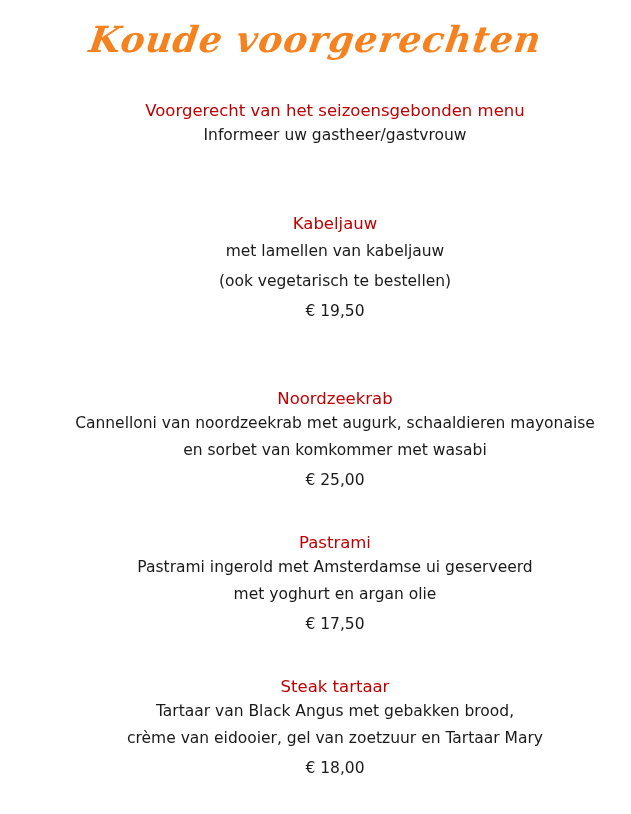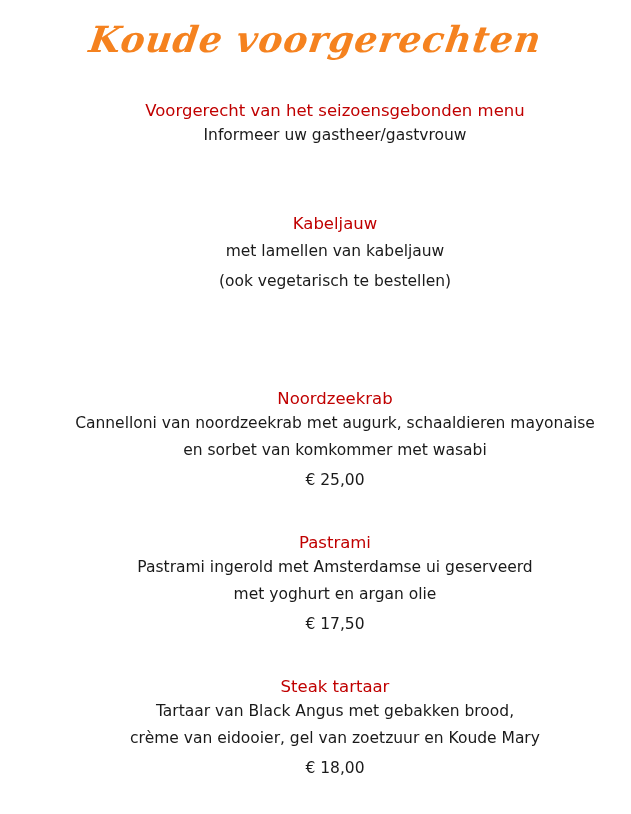--- a/index.html
+++ b/index.html
@@ -67,34 +67,35 @@
 
 <div class="menu-item" style="top:99px;">
   <div class="item-name">Voorgerecht van het seizoensgebonden menu</div>
   <div class="item-line italic tight">Informeer uw gastheer/gastvrouw</div>
 </div>
 
 <div class="menu-item" style="top:212px;">
   <div class="item-name">Kabeljauw</div>
   <div class="item-line">met lamellen van kabeljauw</div>
   <div class="item-line italic">(ook vegetarisch te bestellen)</div>
+  <div class="item-price">€ 19,50</div>
 </div>
 
 <div class="menu-item" style="top:387px;">
   <div class="item-name">Noordzeekrab</div>
   <div class="item-line tight">Cannelloni van noordzeekrab met augurk, schaaldieren mayonaise</div>
   <div class="item-line">en sorbet van komkommer met wasabi</div>
   <div class="item-price">€ 25,00</div>
 </div>
 
 <div class="menu-item" style="top:531px;">
   <div class="item-name">Pastrami</div>
   <div class="item-line tight">Pastrami ingerold met Amsterdamse ui geserveerd</div>
   <div class="item-line">met yoghurt en argan olie</div>
   <div class="item-price">€ 17,50</div>
 </div>
 
 <div class="menu-item" style="top:675px;">
   <div class="item-name">Steak tartaar</div>
   <div class="item-line tight">Tartaar van Black Angus met gebakken brood,</div>
-  <div class="item-line">crème van eidooier, gel van zoetzuur en Koude Mary</div>
+  <div class="item-line">crème van eidooier, gel van zoetzuur en Tartaar Mary</div>
   <div class="item-price">€ 18,00</div>
 </div>
 
 </body></html>

